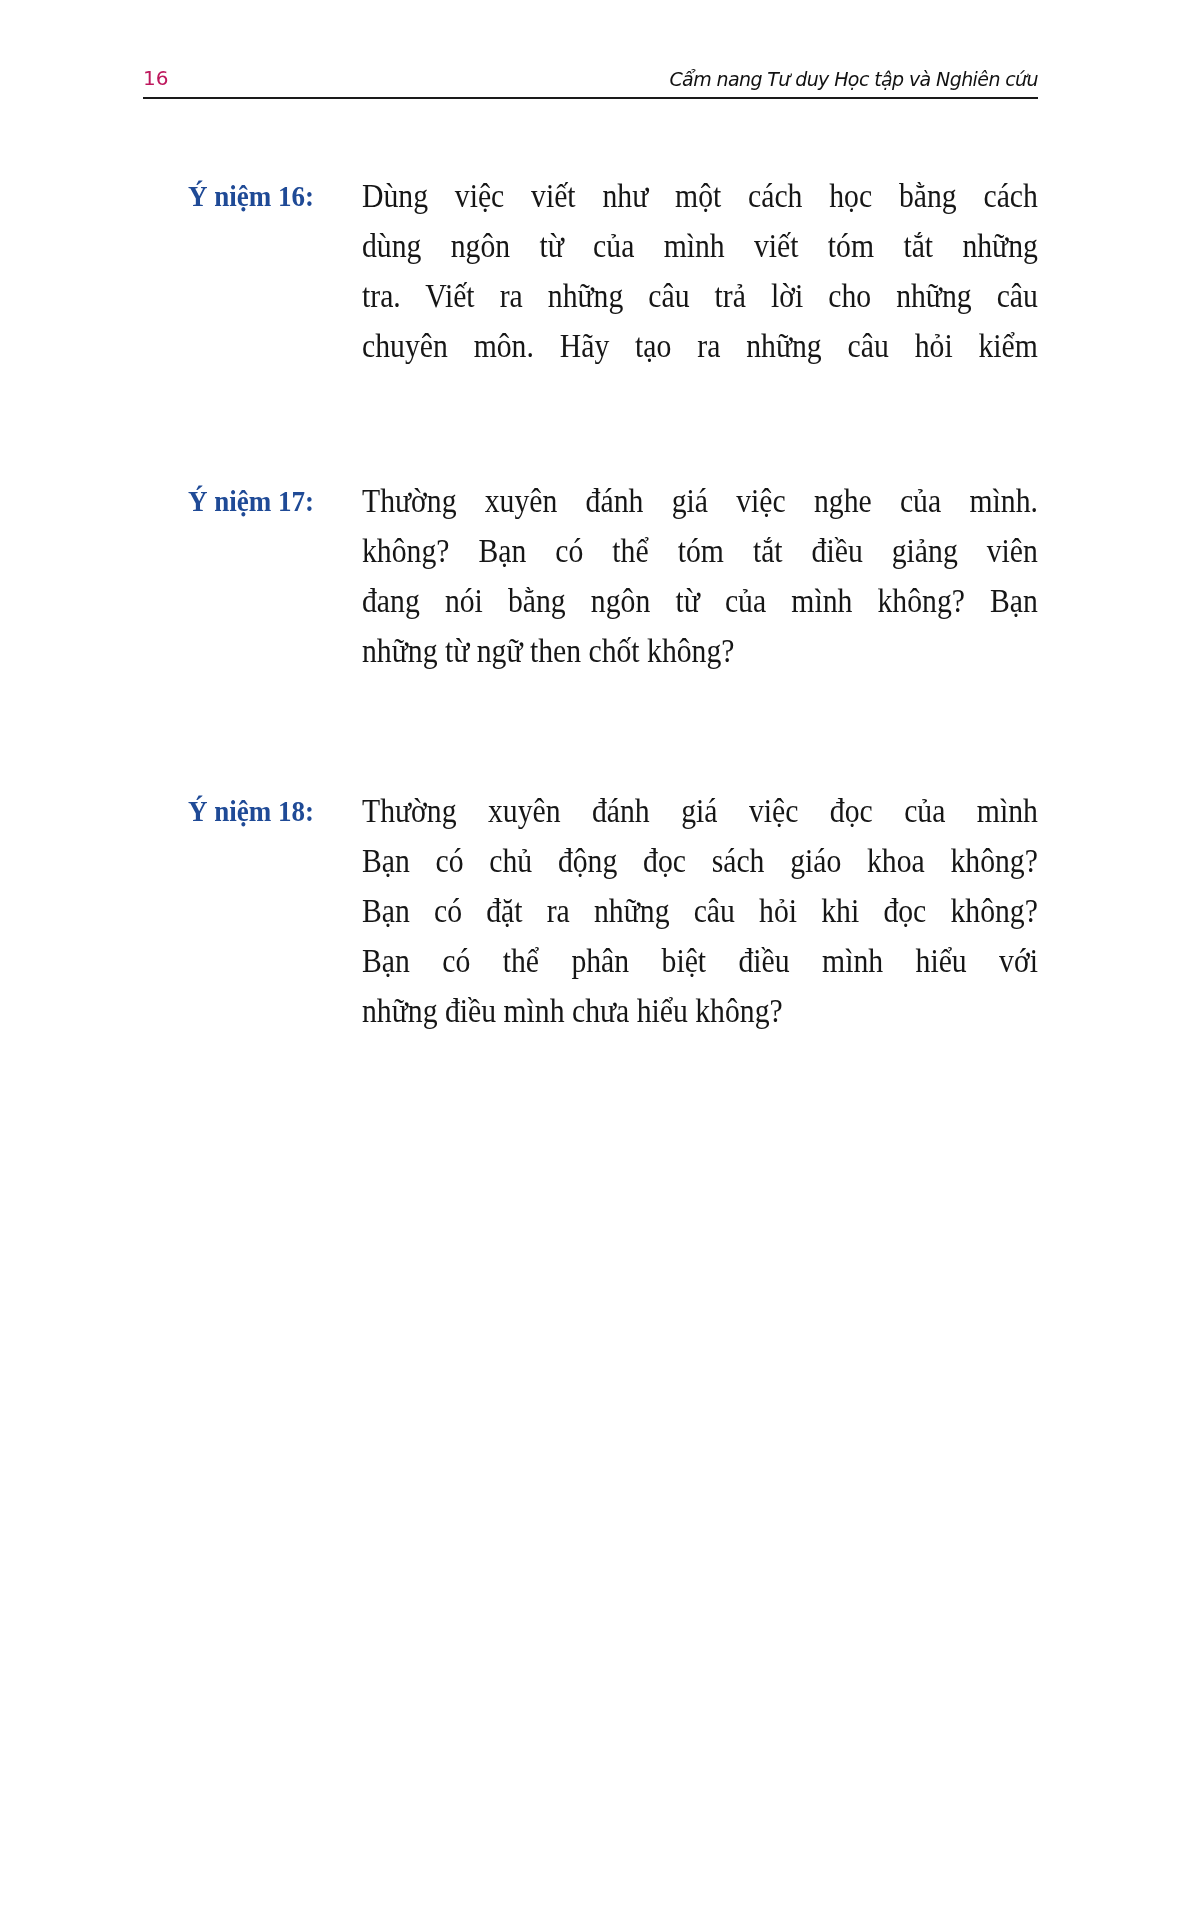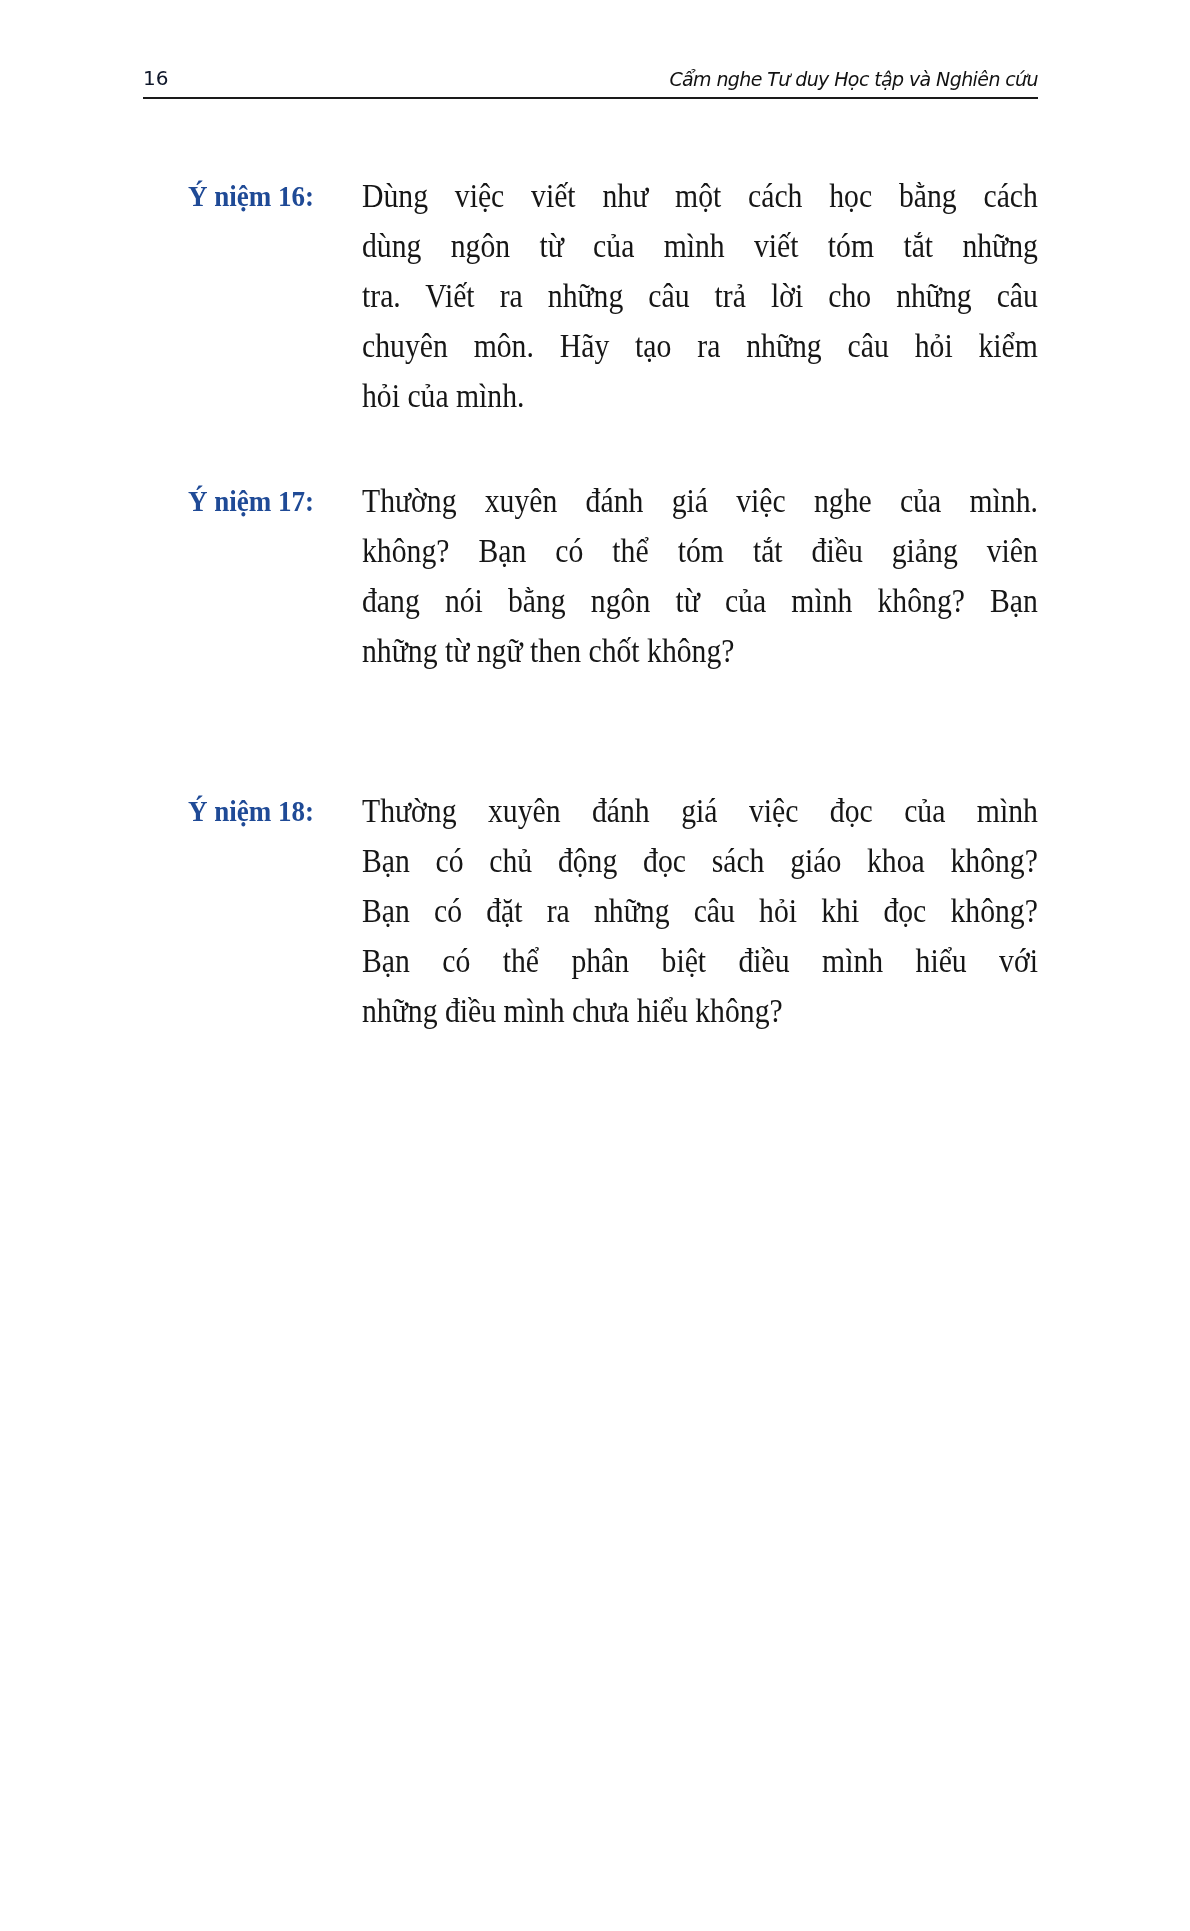--- a/index.html
+++ b/index.html
@@ -15,21 +15,21 @@
     font-family: "Liberation Serif", serif;
     color: #161616;
   }
   .page-number {
     position: absolute;
     left: 143px;
     top: 66px;
     font-family: "DejaVu Sans", sans-serif;
     font-size: 20px;
     line-height: 24px;
-    color: #0f172a;
+    color: #be185d;
   }
   .running-header {
     position: absolute;
     right: 152px;
     top: 67px;
     font-family: "DejaVu Sans", sans-serif;
     font-style: italic;
     font-size: 19px;
     line-height: 24px;
     letter-spacing: -0.6px;
@@ -89,32 +89,31 @@
   .line.last .line-inner {
     text-align: left;
     text-align-last: left;
   }
 </style>
 </head>
 <body>
 
 <div>
   <div class="page-number">16</div>
-  <div class="running-header">Cẩm nghe Tư duy Học tập và Nghiên cứu</div>
+  <div class="running-header">Cẩm nang Tư duy Học tập và Nghiên cứu</div>
   <div class="header-rule"></div>
 </div>
 
 <div class="entry" style="top:171px;">
   <div class="entry-label">Ý niệm 16:</div>
   <div class="entry-body">
     <span class="line"><span class="line-inner">Dùng việc viết như một cách học bằng cách</span></span>
     <span class="line"><span class="line-inner">dùng ngôn từ của mình viết tóm tắt những</span></span>
     <span class="line"><span class="line-inner">tra. Viết ra những câu trả lời cho những câu</span></span>
     <span class="line"><span class="line-inner">chuyên môn. Hãy tạo ra những câu hỏi kiểm</span></span>
-    <span class="line last"><span class="line-inner">hỏi của mình.</span></span>
   </div>
 </div>
 
 <div class="entry" style="top:476px;">
   <div class="entry-label">Ý niệm 17:</div>
   <div class="entry-body">
     <span class="line"><span class="line-inner">Thường xuyên đánh giá việc nghe của mình.</span></span>
     <span class="line"><span class="line-inner">không? Bạn có thể tóm tắt điều giảng viên</span></span>
     <span class="line"><span class="line-inner">đang nói bằng ngôn từ của mình không? Bạn</span></span>
     <span class="line last"><span class="line-inner">những từ ngữ then chốt không?</span></span>

